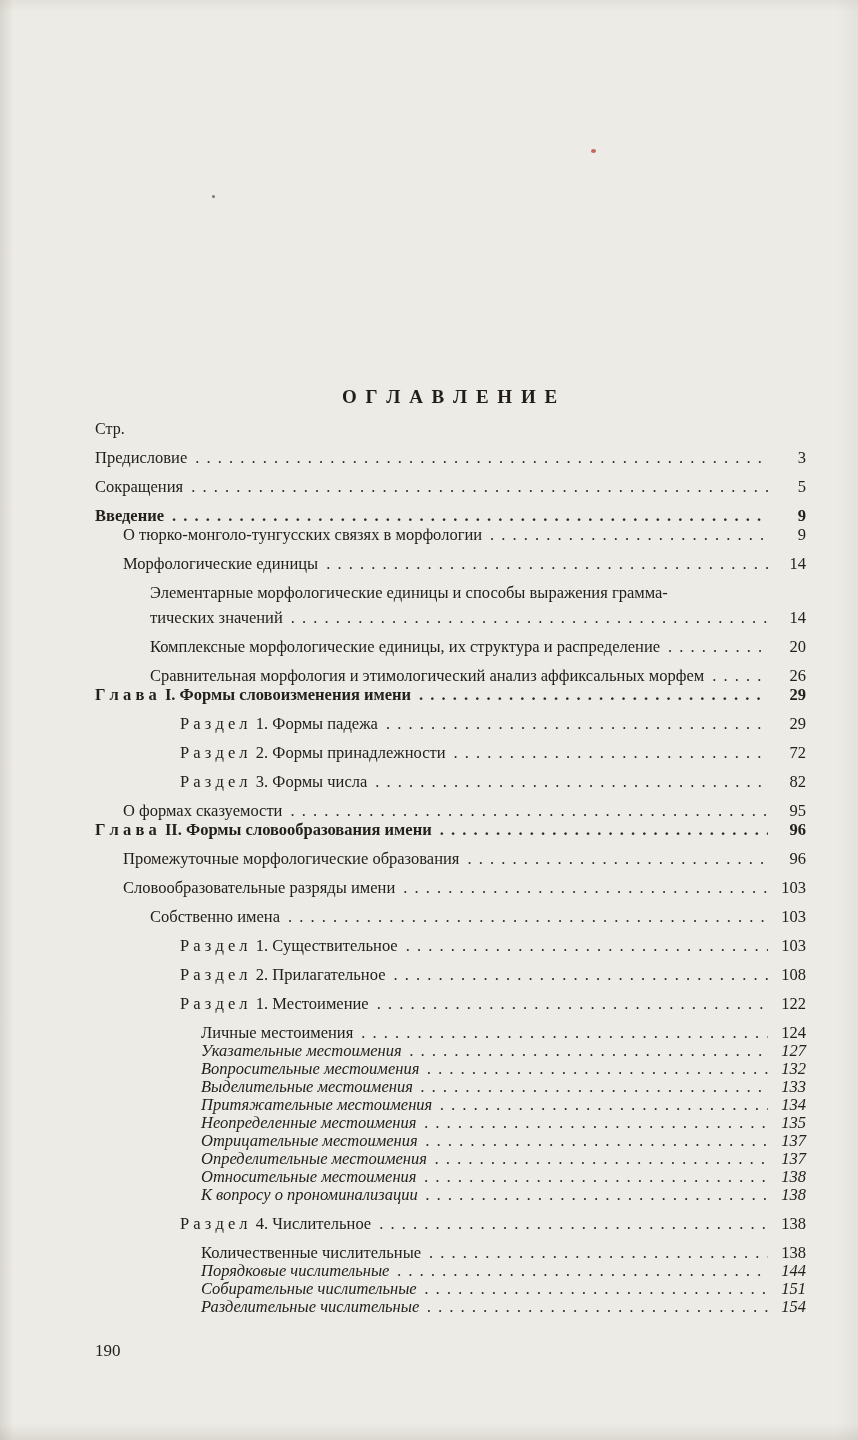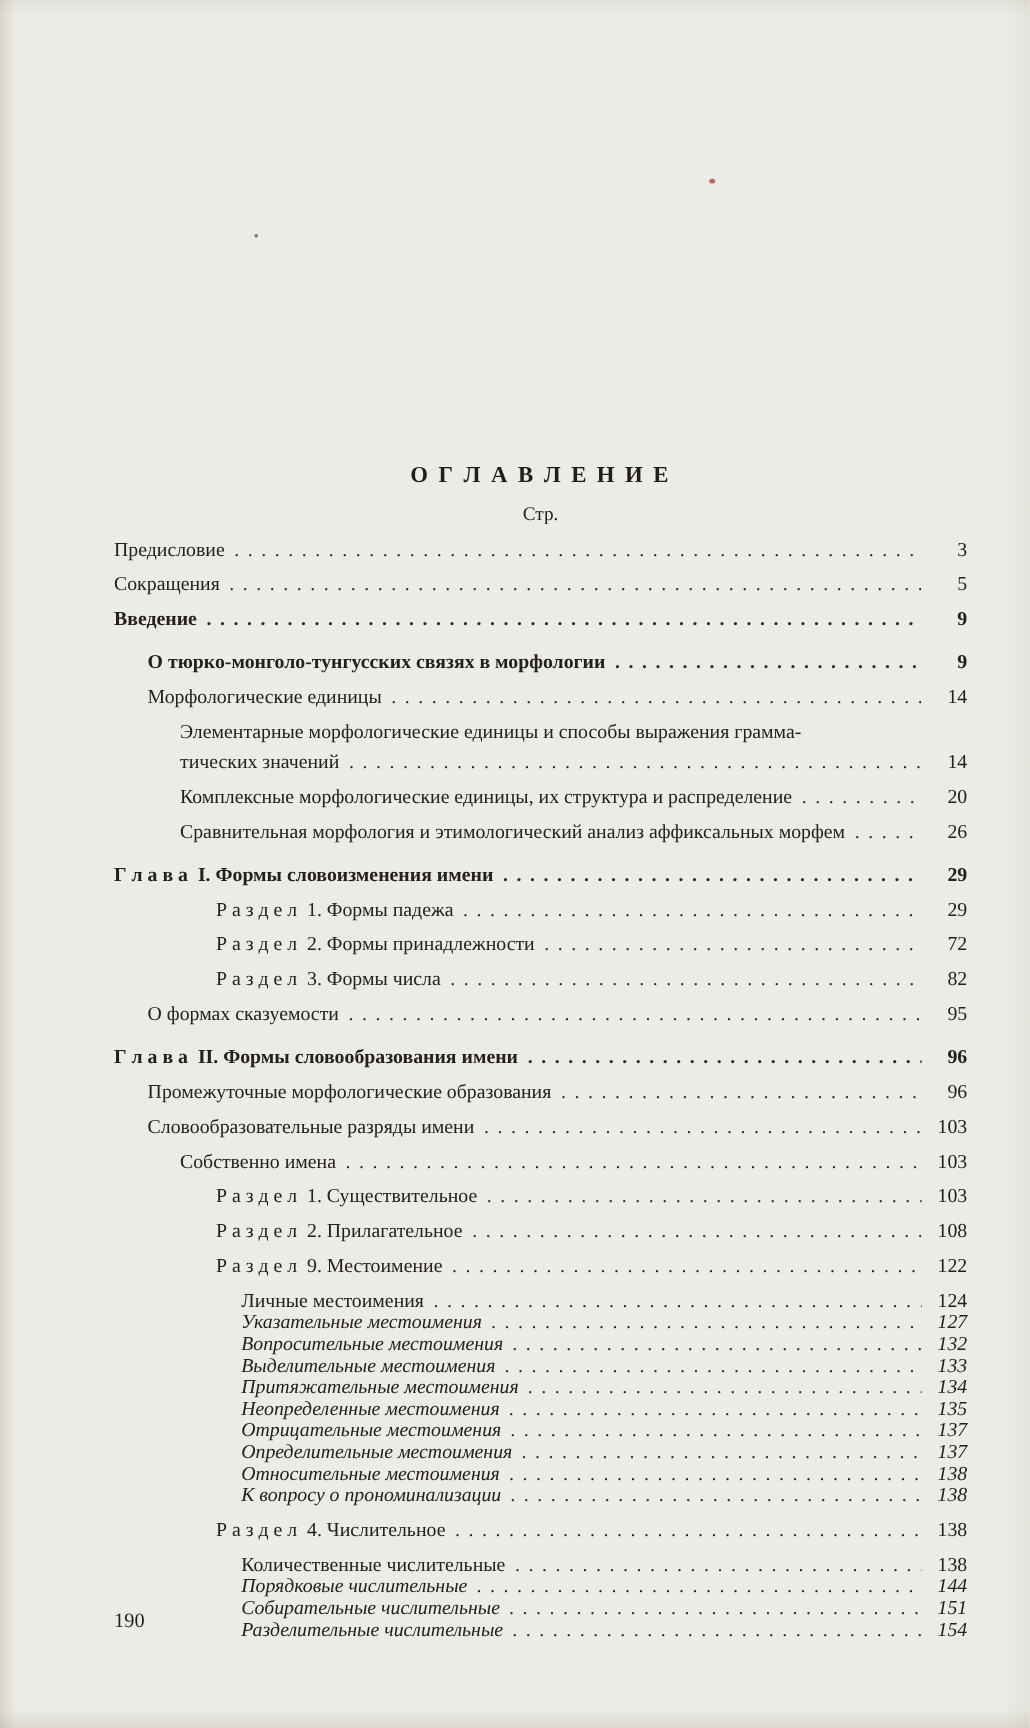--- a/index.html
+++ b/index.html
@@ -15,24 +15,24 @@
       linear-gradient(to bottom, rgba(110,105,95,.08), rgba(110,105,95,0) 12px, rgba(110,105,95,0) 1424px, rgba(110,105,95,.14)),
       #edebe5;
     color:#24211d;
     padding-left:44px;
   }
   .content{position:absolute;left:95px;top:0;width:711px;padding-top:385px;}
   .title{
     text-align:center;font-weight:bold;font-size:19px;letter-spacing:2px;
     white-space:pre;line-height:24px;color:#211e1a;
   }
-  .str{text-align:center;font-size:16px;line-height:18px;margin-top:11px;}
+  .str{text-align:left;font-size:16px;line-height:18px;margin-top:11px;}
   .row{display:flex;align-items:center;font-size:16.5px;line-height:19px;margin-top:10px;}
   .row.bold{font-weight:bold;}
-  .row.gap{margin-top:17px;font-weight:bold;}
+  .row.gap{margin-top:0;}
   .row.tight{margin-top:0;line-height:18px;font-style:italic;}
   .row.multi{display:block;}
   .row .t, .row .wrap1{white-space:pre;}
   .row.multi .line2{display:flex;align-items:baseline;margin-top:6px;}
   .indent0{margin-left:0;}
   .indent1{margin-left:28px;}
   .indent2{margin-left:55px;}
   .indent3{margin-left:85px;}
   .indent4{margin-left:106px;}
   .leader{
@@ -150,21 +150,21 @@
           <span class="t">Р а з д е л  1. Существительное</span>
           <span class="leader"></span>
           <span class="pg">103</span>
         </div>
         <div class="row indent3">
           <span class="t">Р а з д е л  2. Прилагательное</span>
           <span class="leader"></span>
           <span class="pg">108</span>
         </div>
         <div class="row indent3">
-          <span class="t">Р а з д е л  9. Местоимение</span>
+          <span class="t">Р а з д е л  1. Местоимение</span>
           <span class="leader"></span>
           <span class="pg">122</span>
         </div>
         <div class="row indent4">
           <span class="t">Личные местоимения</span>
           <span class="leader"></span>
           <span class="pg">124</span>
         </div>
         <div class="row indent4 tight">
           <span class="t">Указательные местоимения</span>

